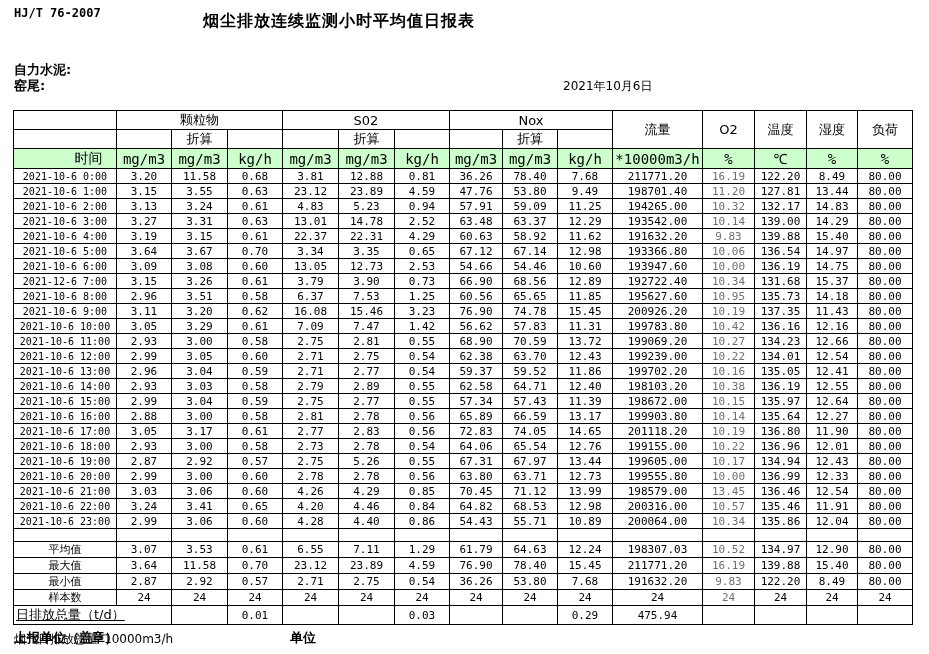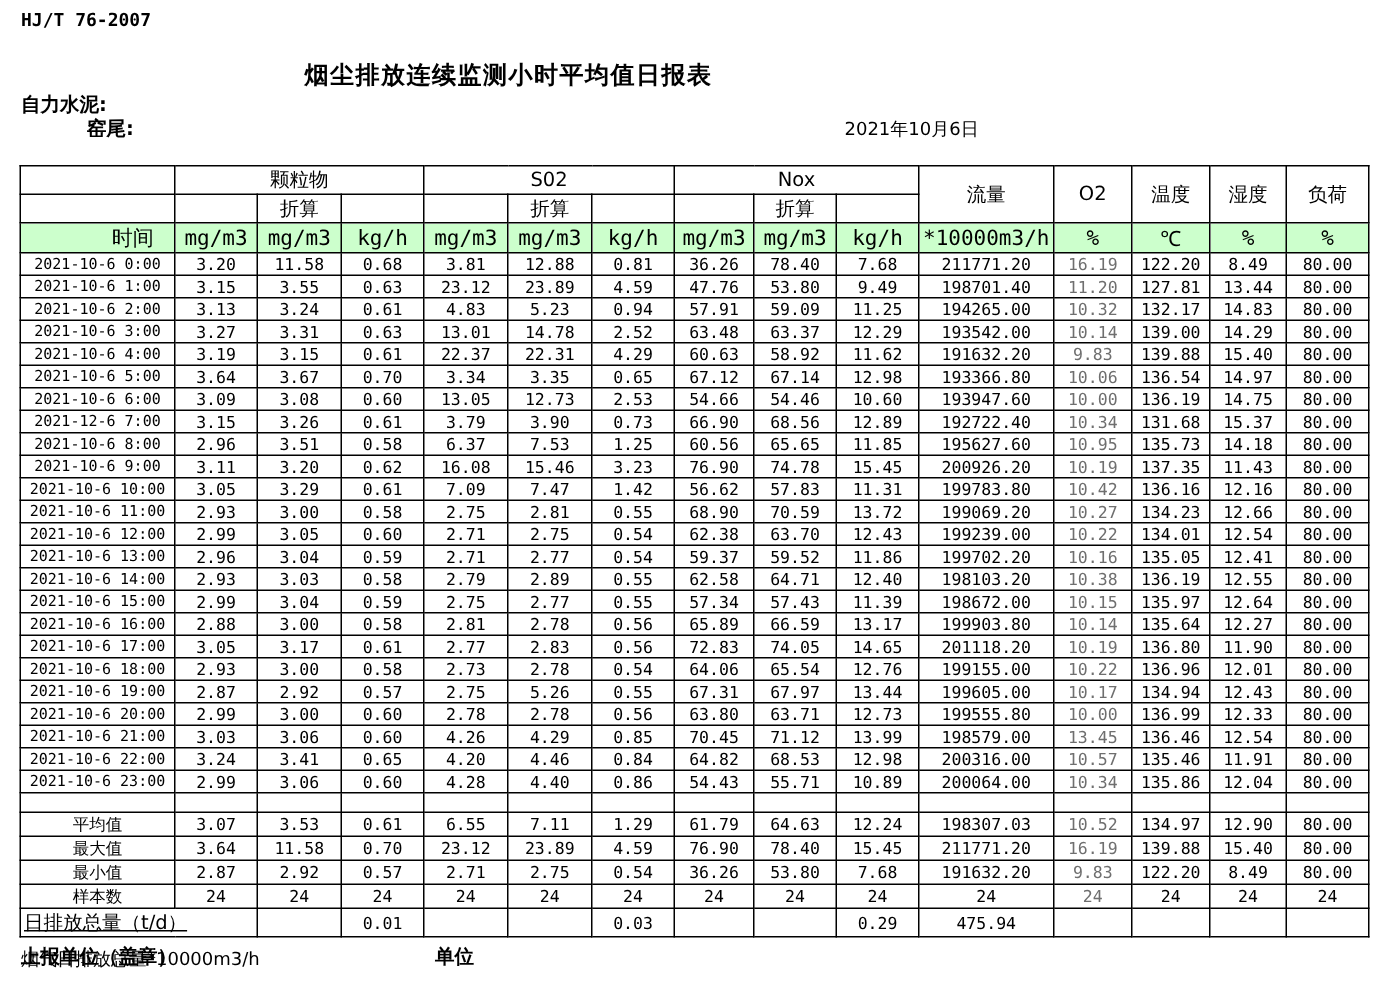--- a/index.html
+++ b/index.html
@@ -2,23 +2,23 @@
 <html><head>
 <meta charset="utf-8">
 <style>
   html,body{margin:0;padding:0;}
   body{
     width:929px;height:654px;background:#ffffff;color:#000;
     font-family:"DejaVu Sans",sans-serif;position:relative;overflow:hidden;
   }
   .abs{position:absolute;}
   .std{left:14px;top:6px;font-weight:bold;font-size:12px;font-family:"DejaVu Sans Mono",monospace;}
-  .title{left:203px;top:40px;font-weight:bold;font-size:16px;letter-spacing:1px;}
+  .title{left:203px;top:11px;font-weight:bold;font-size:16px;letter-spacing:1px;}
   .company{left:14px;top:61px;font-weight:bold;font-size:13px;}
-  .kiln{left:14px;top:77px;font-weight:bold;font-size:13px;margin-left:44px;}
+  .kiln{left:14px;top:77px;font-weight:bold;font-size:13px;}
   .date{left:563px;top:78px;font-size:12px;}
   .report-table{left:13px;top:110px;}
   table{border-collapse:collapse;table-layout:fixed;}
   td,th{border:1px solid #000;padding:0;margin:0;text-align:center;vertical-align:middle;
         font-weight:normal;white-space:nowrap;overflow:hidden;}
   tr.hdr{height:16px;}
   tr.data-row{height:15px;}
   tr.blank-row{height:13px;}
   .group{font-size:13px;}
   .conv{font-size:13px;}

